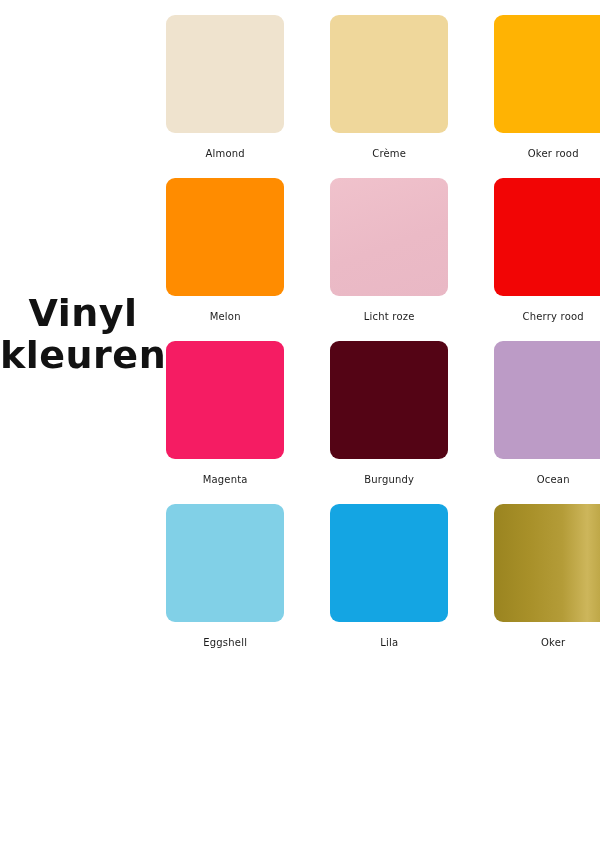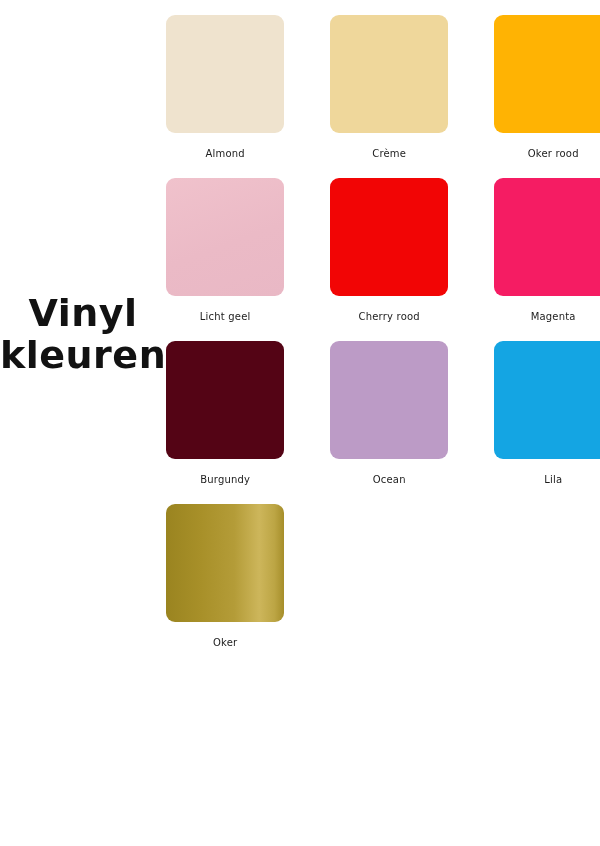--- a/index.html
+++ b/index.html
@@ -86,24 +86,28 @@
     <div class="swatch-cell">
       <div class="swatch-chip" style="background-color: rgb(239, 215, 155);"></div>
       <div class="swatch-label">Crème</div>
     </div>
 
     <div class="swatch-cell">
       <div class="swatch-chip" style="background-color: rgb(255, 179, 3);"></div>
       <div class="swatch-label">Oker rood</div>
     </div>
 
+    <div class="swatch-cell">
+      <div class="swatch-chip" style="background-color: rgb(255, 140, 0);"></div>
+      <div class="swatch-label">Melon</div>
+    </div>
 
     <div class="swatch-cell">
       <div class="swatch-chip" style="background-image: linear-gradient(160deg, rgb(240, 194, 204) 0%, rgb(235, 186, 198) 55%, rgb(233, 184, 197) 100%);"></div>
-      <div class="swatch-label">Licht geel</div>
+      <div class="swatch-label">Licht roze</div>
     </div>
 
     <div class="swatch-cell">
       <div class="swatch-chip" style="background-color: rgb(242, 5, 5);"></div>
       <div class="swatch-label">Cherry rood</div>
     </div>
 
     <div class="swatch-cell">
       <div class="swatch-chip" style="background-color: rgb(245, 28, 99);"></div>
       <div class="swatch-label">Magenta</div>
@@ -112,20 +116,24 @@
     <div class="swatch-cell">
       <div class="swatch-chip" style="background-color: rgb(84, 4, 21);"></div>
       <div class="swatch-label">Burgundy</div>
     </div>
 
     <div class="swatch-cell">
       <div class="swatch-chip" style="background-color: rgb(188, 155, 198);"></div>
       <div class="swatch-label">Ocean</div>
     </div>
 
+    <div class="swatch-cell">
+      <div class="swatch-chip" style="background-color: rgb(129, 208, 231);"></div>
+      <div class="swatch-label">Eggshell</div>
+    </div>
 
     <div class="swatch-cell">
       <div class="swatch-chip" style="background-color: rgb(20, 165, 227);"></div>
       <div class="swatch-label">Lila</div>
     </div>
 
     <div class="swatch-cell">
       <div class="swatch-chip" style="background-image: linear-gradient(90deg, rgb(154, 132, 32) 0%, rgb(168, 144, 41) 30%, rgb(180, 156, 56) 58%, rgb(205, 182, 91) 79%, rgb(188, 165, 68) 92%, rgb(166, 142, 42) 100%);"></div>
       <div class="swatch-label">Oker</div>
     </div>

